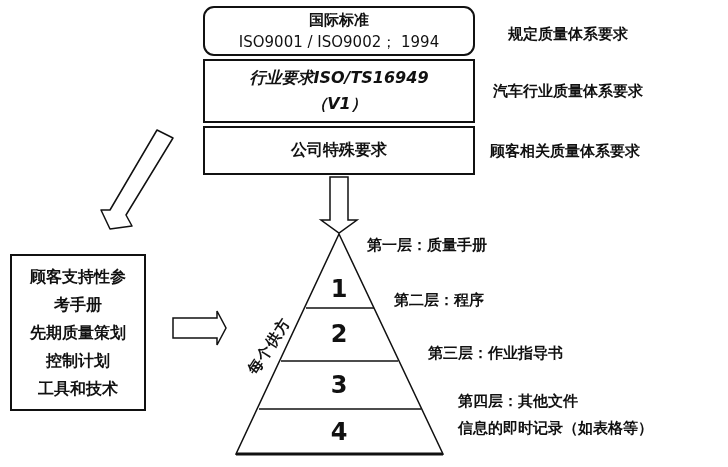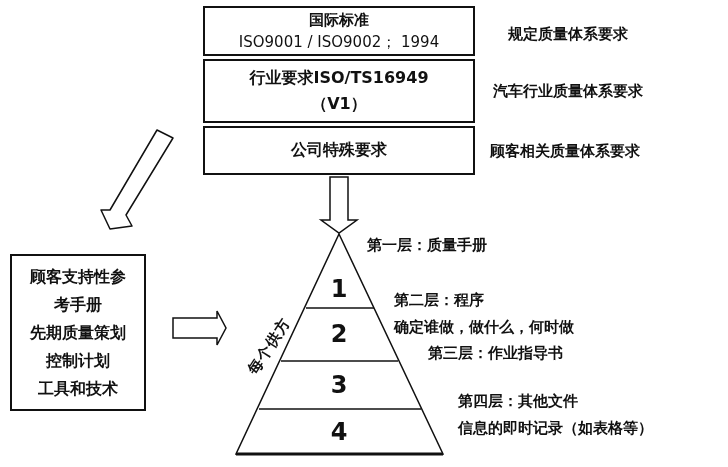--- a/index.html
+++ b/index.html
@@ -30,25 +30,25 @@
 
   <g>
     <polygon points="339,234 443,454 236,454" fill="#fff" stroke="#111" stroke-width="1.5"></polygon>
     <line x1="306" y1="308" x2="374" y2="308" stroke="#111" stroke-width="1.5"></line>
     <line x1="281" y1="361" x2="398" y2="361" stroke="#111" stroke-width="1.5"></line>
     <line x1="259" y1="409" x2="421" y2="409" stroke="#111" stroke-width="1.5"></line>
     <line x1="236" y1="454" x2="443" y2="454" stroke="#111" stroke-width="3"></line>
   </g>
 </svg>
 
-<div class="box" style="left:203px; top:6px; width:272px; height:50px; font-size:15px; line-height:22px;">
+<div class="box" style="left:203px; top:6px; width:272px; height:50px; font-size:15px; line-height:22px;border-radius:11px;">
   <span>国际标准</span>
   <span style="font-weight:normal;">ISO9001 / ISO9002； 1994</span>
 </div>
-<div class="box" style="left:203px; top:59px; width:272px; height:64px; font-size:16px; line-height:26px;">
+<div class="box" style="left:203px; top:59px; width:272px; height:64px; font-size:16px; line-height:26px;font-style:italic;">
   <span>行业要求ISO/TS16949</span>
   <span>（V1）</span>
 </div>
 <div class="box" style="left:203px; top:126px; width:272px; height:49px; font-size:16px;">
   <span>公司特殊要求</span>
 </div>
 
 <div class="label" style="left:508px; top:27px;">规定质量体系要求</div>
 <div class="label" style="left:493px; top:84px;">汽车行业质量体系要求</div>
 <div class="label" style="left:490px; top:144px;">顾客相关质量体系要求</div>
@@ -66,21 +66,20 @@
 <div class="num" style="left:324px; top:277px;">1</div>
 <div class="num" style="left:324px; top:322px;">2</div>
 <div class="num" style="left:324px; top:373px;">3</div>
 <div class="num" style="left:324px; top:420px;">4</div>
 
 <div class="layer-text" style="left:367px; top:232px;">
   <span>第一层：质量手册</span>
 </div>
 <div class="layer-text" style="left:394px; top:287px;">
   <span>第二层：程序</span>
-  <span>确定谁做，做什么，何时做</span>
 </div>
 <div class="layer-text" style="left:428px; top:340px;">
   <span>第三层：作业指导书</span>
 </div>
 <div class="layer-text" style="left:458px; top:388px;">
   <span>第四层：其他文件</span>
   <span>信息的即时记录（如表格等）</span>
 </div>
 
 </body></html>

